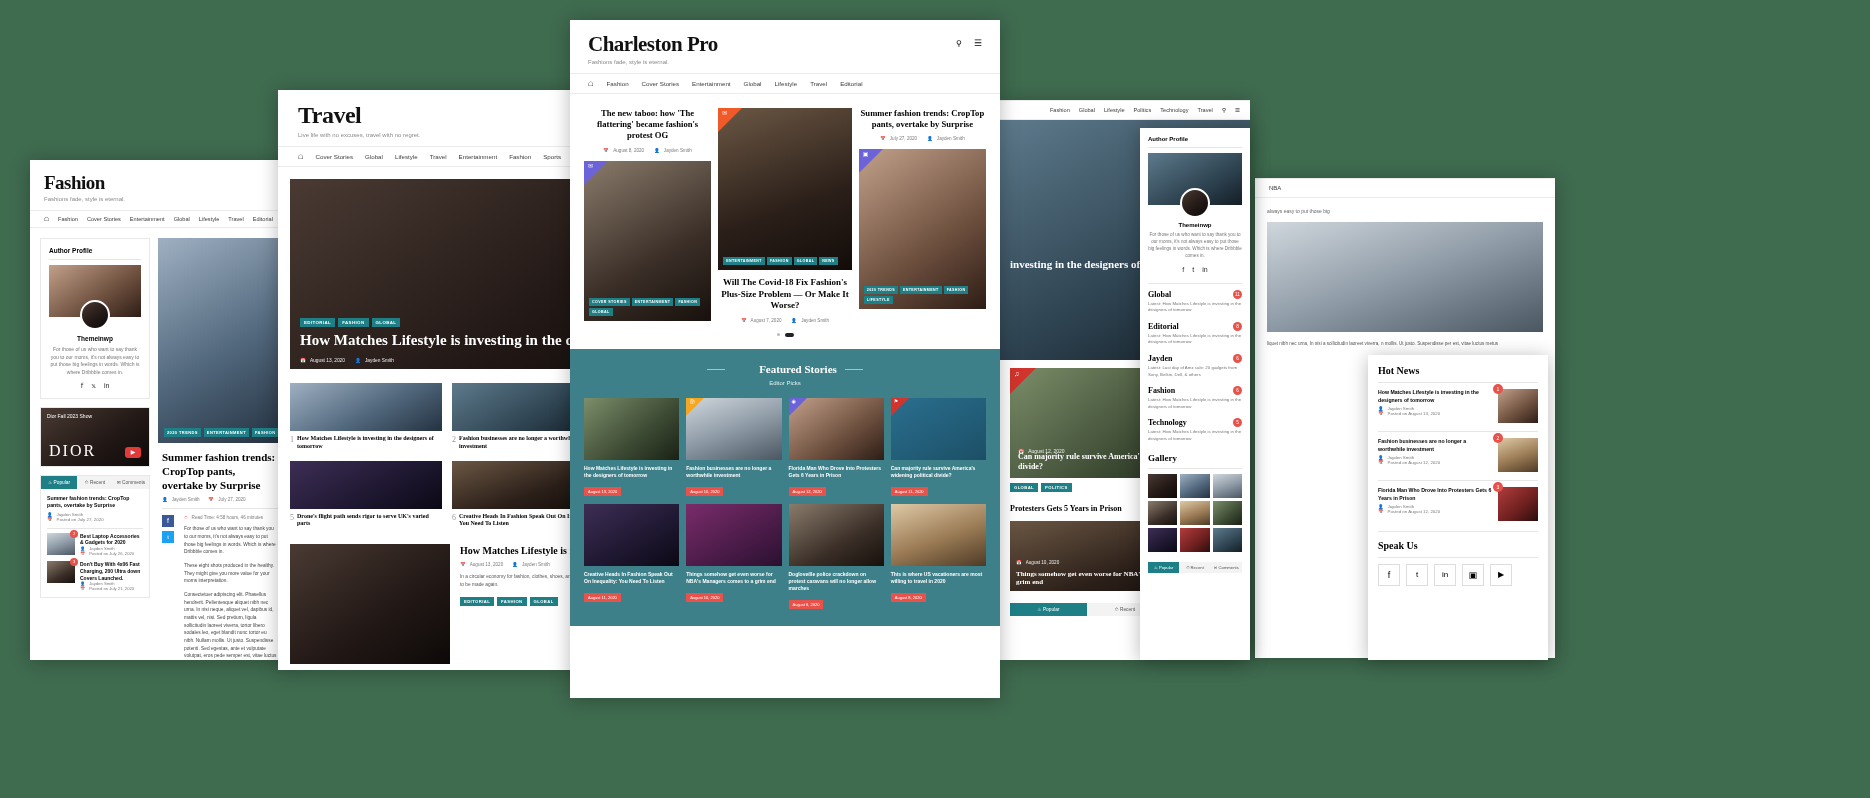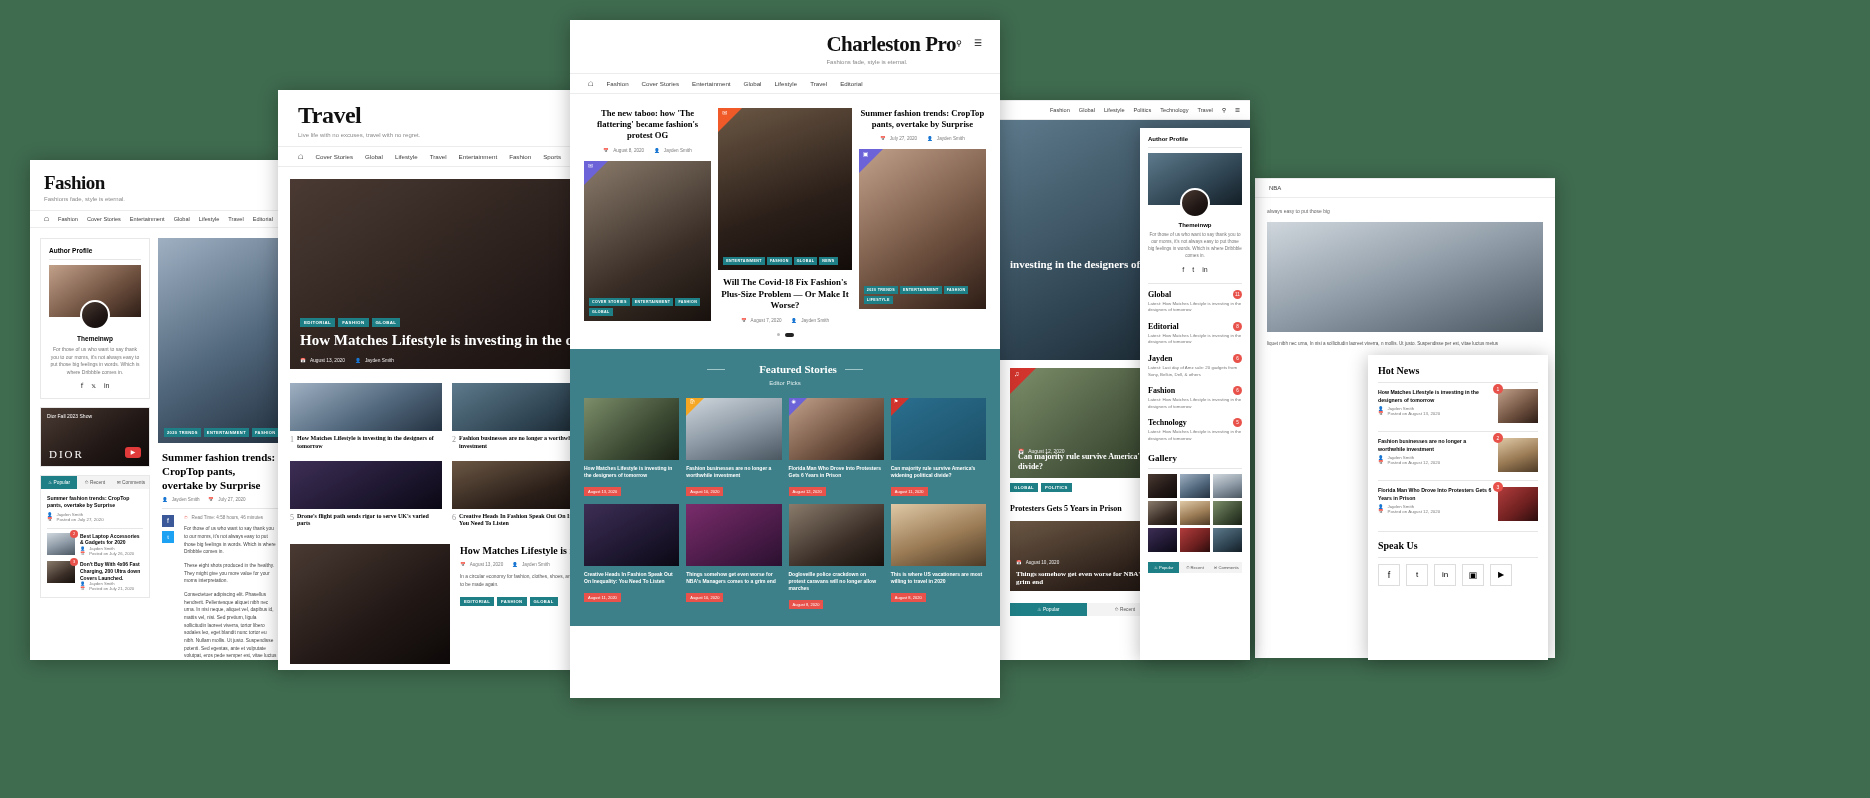--- a/index.html
+++ b/index.html
@@ -72,21 +72,21 @@
         <div class="soc" style="margin-top:6px;font-size:7px;">
           <span>𝖿</span>
           <span>𝕩</span>
           <span>in</span>
         </div>
       </div>
 
       <div class="panel" style="margin-top:8px;padding:0;">
         <div class="ph1" style="height:58px;position:relative;">
           <div style="position:absolute;top:5px;left:6px;color:#fff;font-size:5px;">Dior Fall 2023 Show</div>
-          <div style="position:absolute;bottom:6px;left:8px;color:#fff;font-family:'Liberation Serif',serif;font-size:11px;letter-spacing:2px;">DIOR</div>
+          <div style="position:absolute;bottom:6px;left:8px;color:#fff;font-family:'Liberation Serif',serif;font-size:16px;letter-spacing:2px;">DIOR</div>
           <div style="position:absolute;right:8px;bottom:8px;width:16px;height:11px;background:#e03a3a;border-radius:3px;color:#fff;font-size:6px;text-align:center;line-height:11px;">▶</div>
         </div>
       </div>
 
       <div class="panel" style="margin-top:8px;">
         <div style="display:flex;font-size:4.8px;">
           <div style="flex:1;background:#1f7f86;color:#fff;padding:4px 2px;text-align:center;">
             <span>♨</span>
             <span>Popular</span>
           </div>
@@ -489,21 +489,21 @@
     <div style="display:flex;font-size:4.2px;margin-top:10px;">
       <div style="flex:1;background:#1f7f86;color:#fff;padding:3px 1px;text-align:center;"><span>♨</span> <span>Popular</span></div>
       <div style="flex:1;background:#f3f3f3;color:#555;padding:3px 1px;text-align:center;"><span>⏱</span> <span>Recent</span></div>
       <div style="flex:1;background:#f3f3f3;color:#555;padding:3px 1px;text-align:center;"><span>✉</span> <span>Comments</span></div>
     </div>
   </div>
 </div>
 
 <div class="win" style="left:570px;top:20px;width:430px;height:678px;z-index:10;">
 
-  <div style="display:flex;align-items:flex-start;justify-content:flex-end;padding:12px 18px 8px 18px;">
+  <div style="display:flex;align-items:flex-start;justify-content:space-between;padding:12px 18px 8px 18px;">
     <div>
       <div class="site-title" style="font-size:21px;">Charleston Pro</div>
       <div class="tagline" style="font-size:6px;margin-top:2px;">Fashions fade, style is eternal.</div>
     </div>
     <div style="display:flex;gap:12px;align-items:center;padding-top:6px;">
       <span style="font-size:8px;">⚲</span>
       <span style="font-size:9px;">☰</span>
     </div>
   </div>
   <div class="navbar" style="padding:6px 18px;font-size:6.2px;gap:13px;">

